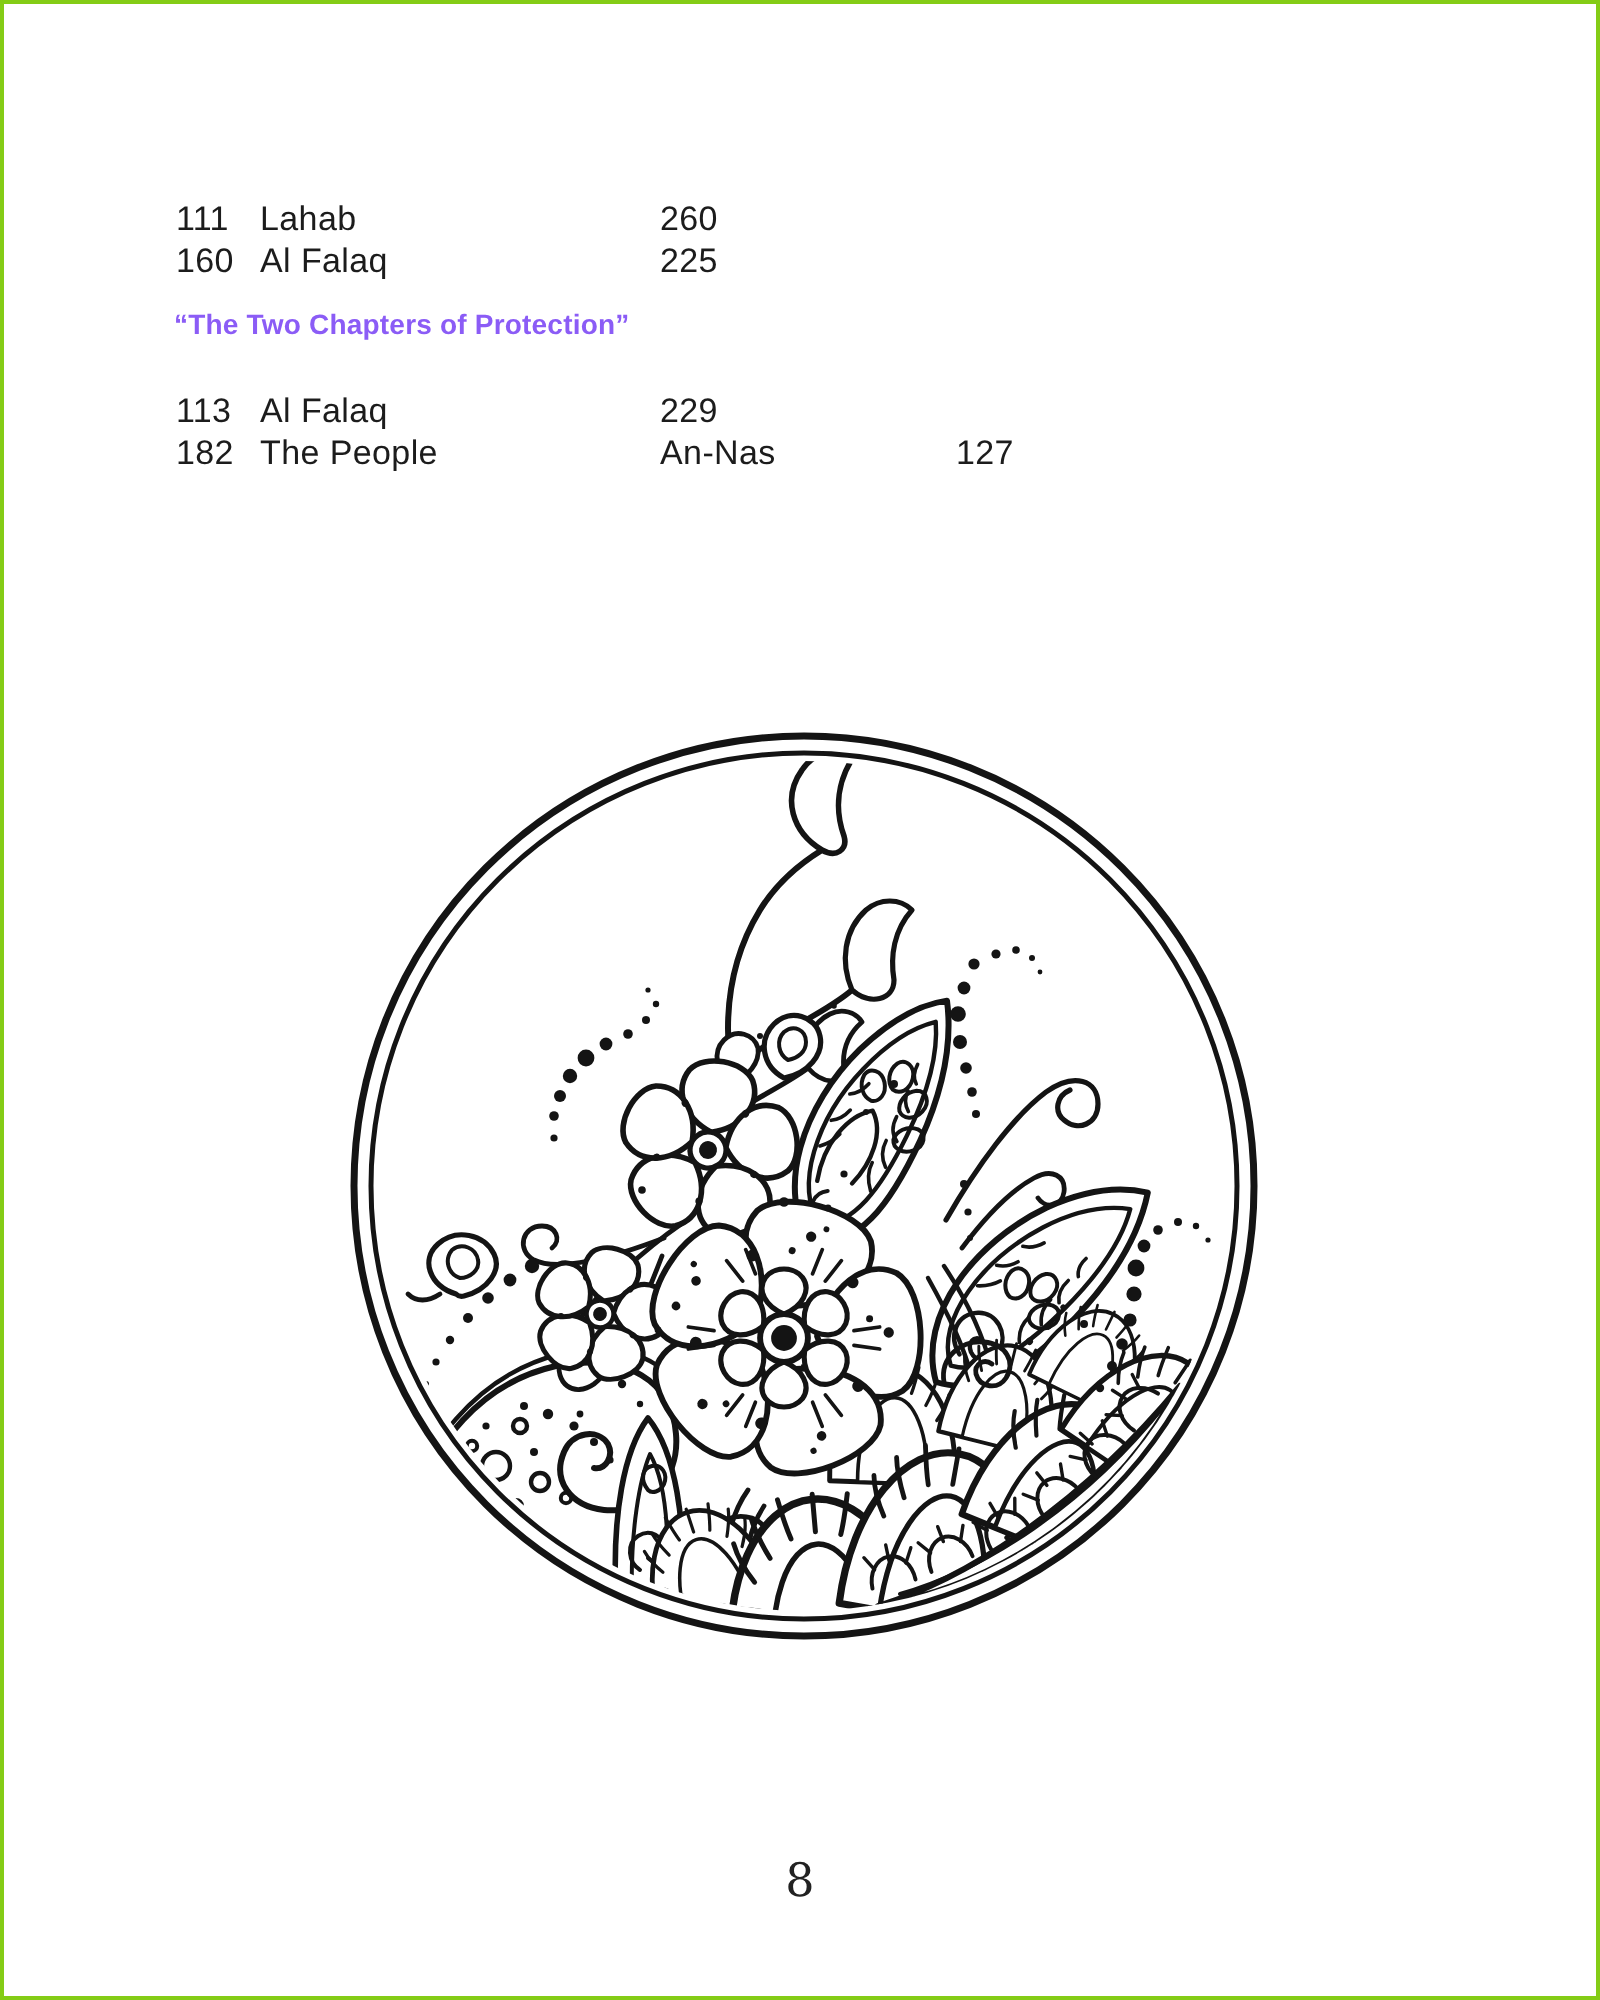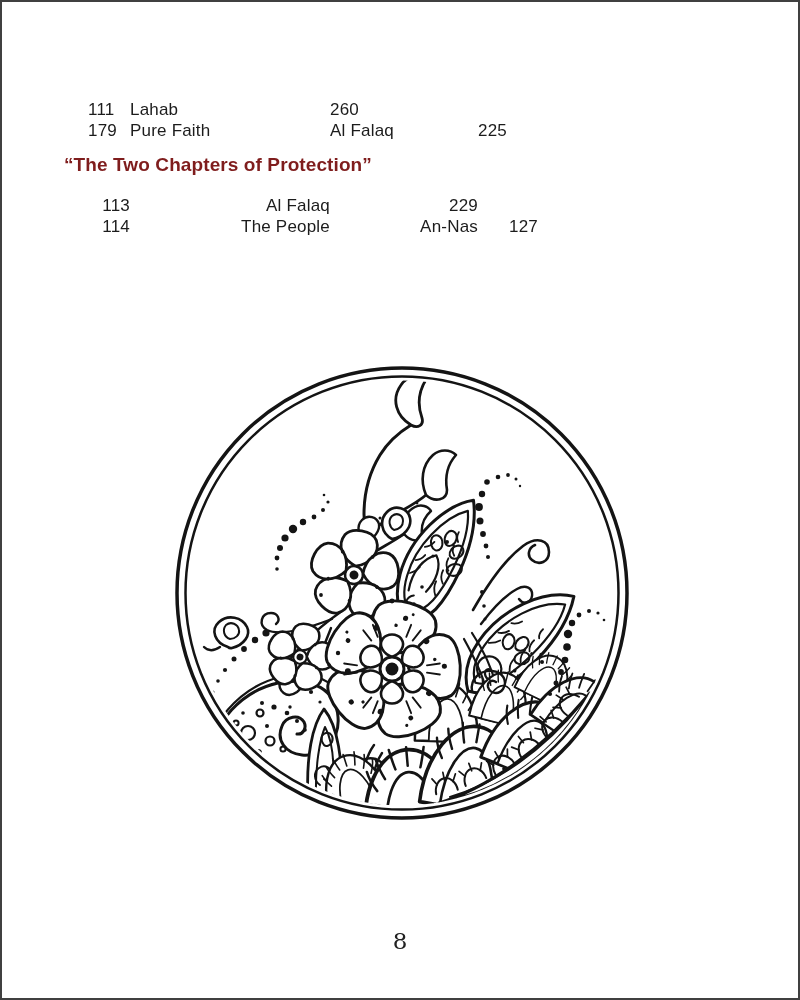--- a/index.html
+++ b/index.html
@@ -2,68 +2,67 @@
 <html><head>
 <meta charset="utf-8">
 <style>
   html,body{margin:0;padding:0;}
   body{
     width:800px;height:1000px;background:#fff;
     font-family:"Liberation Sans",sans-serif;color:#1c1c1c;
   }
   .sheet{
     position:relative;width:800px;height:1000px;background:#fff;
-    box-sizing:border-box;border:2px solid #404040;overflow:hidden;
+    box-sizing:border-box;border:2px solid #84cc16;overflow:hidden;
   }
   .toc{position:absolute;left:86px;}
   .toc-a{top:97px;}
-  .toc-b{top:193px;text-align:right;}
+  .toc-b{top:193px;}
   .toc-row{
     display:grid;grid-template-columns:42px 200px 148px 60px;
     height:21px;font-size:17px;line-height:21px;letter-spacing:.2px;
   }
   .heading{
-    position:absolute;left:62px;top:152px;
-    font-size:19px;font-weight:bold;letter-spacing:.1px;color:#7f1d1d;
+    position:absolute;left:85px;top:152px;
+    font-size:14px;font-weight:bold;letter-spacing:.1px;color:#8b5cf6;
   }
   .pagenum{
     position:absolute;left:0;right:0;top:926px;text-align:center;
     font-family:"DejaVu Serif","Liberation Serif",serif;font-size:23px;color:#222;
   }
   .mandala{position:absolute;left:168px;top:359px;width:464px;height:464px;}
 </style>
 </head>
 <body>
 
 <div class="sheet">
 
   <div class="toc toc-a">
     <div class="toc-row">
       <span>111</span>
       <span>Lahab</span>
       <span>260</span>
     </div>
     <div class="toc-row">
-      <span>179</span>
-      <span>Pure Faith</span>
+      <span>160</span>
       <span>Al Falaq</span>
       <span>225</span>
     </div>
   </div>
 
   <div class="heading">“The Two Chapters of Protection”</div>
 
   <div class="toc toc-b">
     <div class="toc-row">
       <span>113</span>
       <span>Al Falaq</span>
       <span>229</span>
     </div>
     <div class="toc-row">
-      <span>114</span>
+      <span>182</span>
       <span>The People</span>
       <span>An-Nas</span>
       <span>127</span>
     </div>
   </div>
 
   <svg class="mandala" viewBox="0 0 464 464" xmlns="http://www.w3.org/2000/svg">
     <defs>
       <clipPath id="innerclip">
           <circle cx="232" cy="232" r="212.5"></circle>

